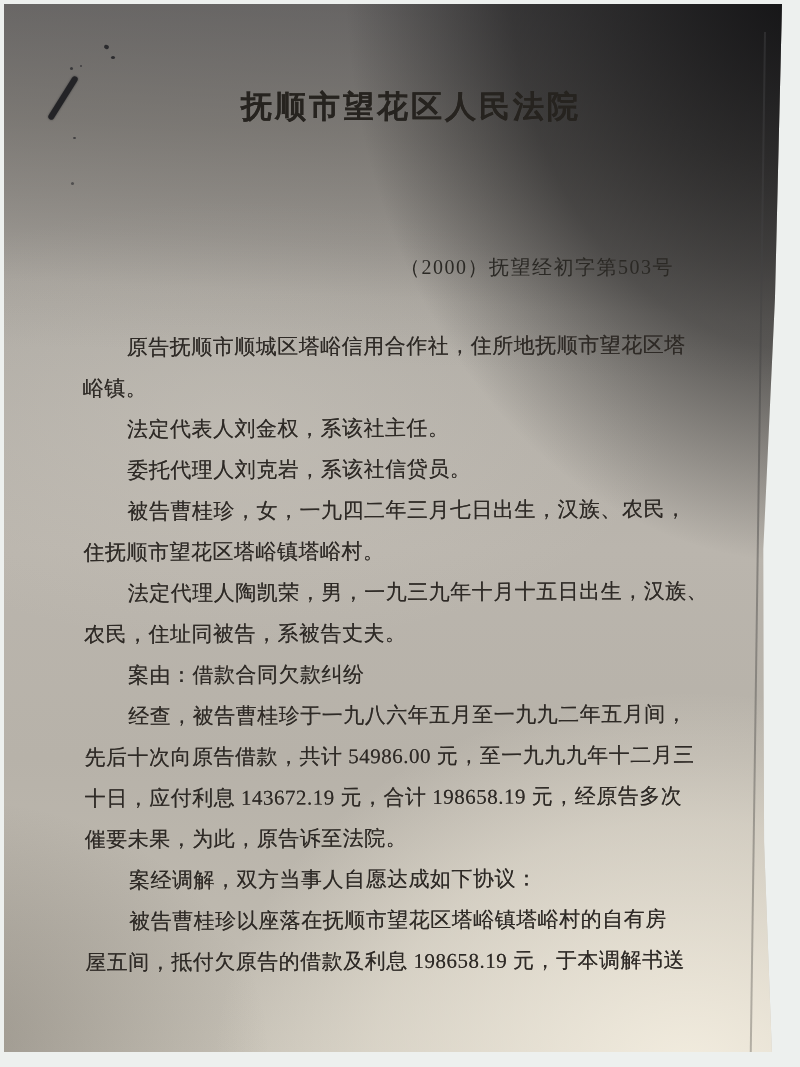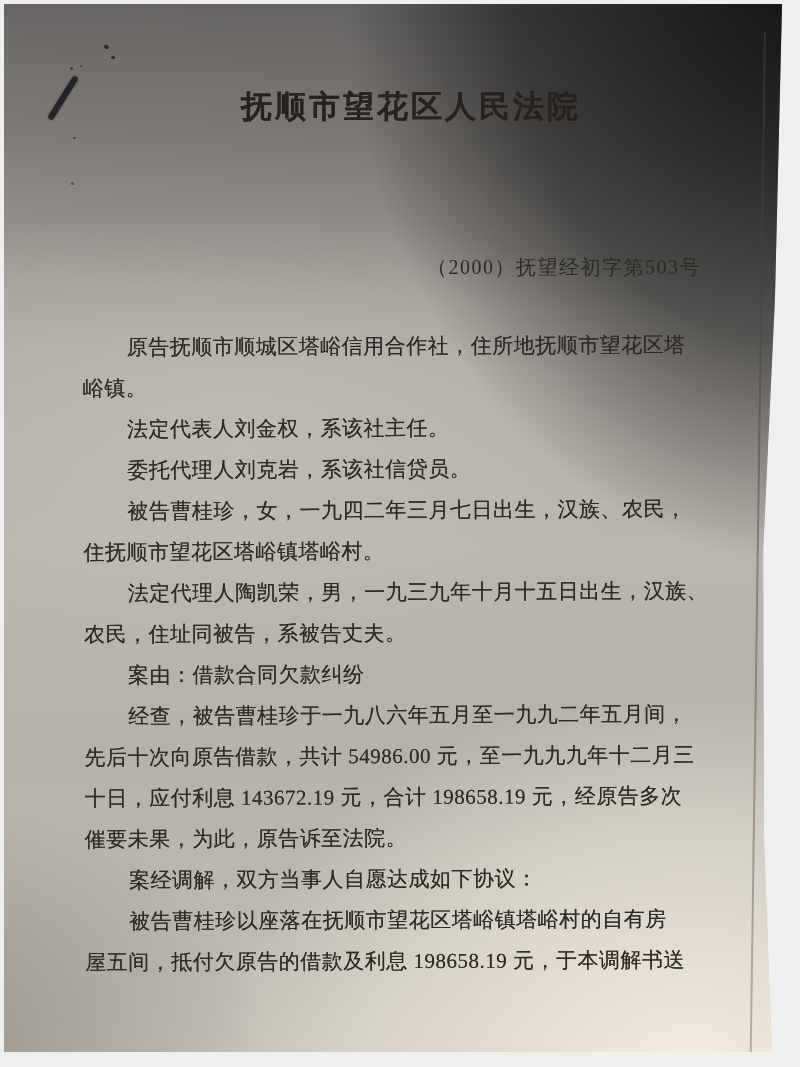--- a/index.html
+++ b/index.html
@@ -80,21 +80,21 @@
   }
   .doc-title {
     position:absolute; top:135px; left:0; width:100%;
     text-align:center; padding-left:58px;
     font-family:"Liberation Sans","DejaVu Sans",sans-serif;
     font-size:31px; font-weight:700; letter-spacing:22px; color:#26231f;
     text-shadow:0 0 0.5px rgba(36,33,29,0.8);
   }
   .case-number {
     position:absolute; top:250px; left:396px;
-    font-size:20px; letter-spacing:1.5px; color:#2b2925; white-space:nowrap;margin-left:27px;
+    font-size:20px; letter-spacing:1.5px; color:#2b2925; white-space:nowrap;
   }
   .body-text {
     position:absolute; top:322px; left:80px; width:656px;
     font-size:21px; line-height:41px; letter-spacing:0.5px; color:#2e2a26;
     transform:rotate(-0.25deg);
     text-shadow:0 0 0.4px rgba(40,36,32,0.7);
   }
   .body-text .line { white-space:nowrap; height:41px; }
   .body-text .line.indent { text-indent:44px; }
 </style>

